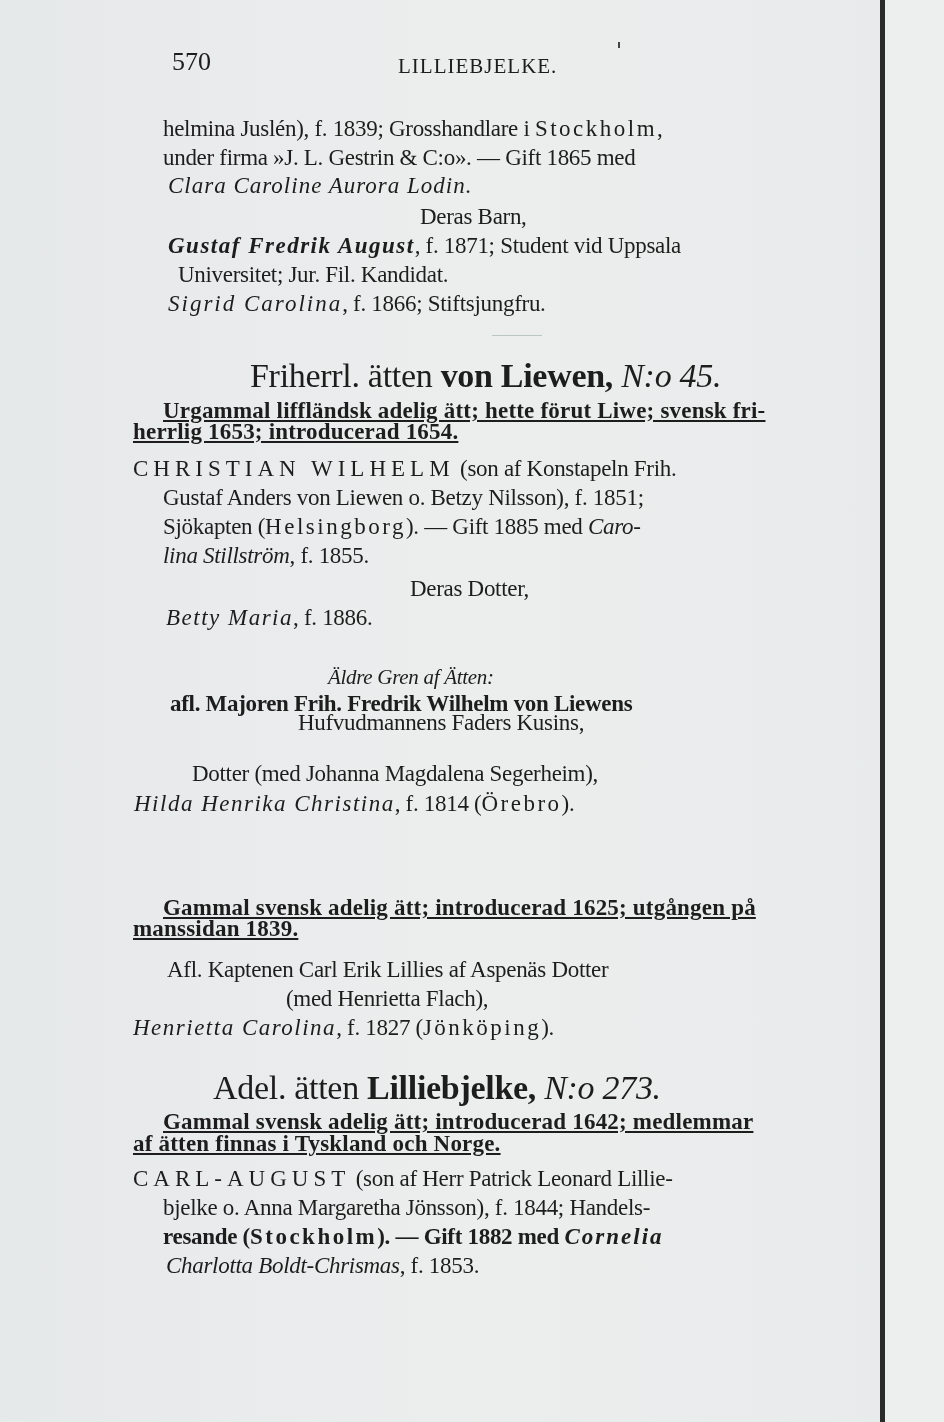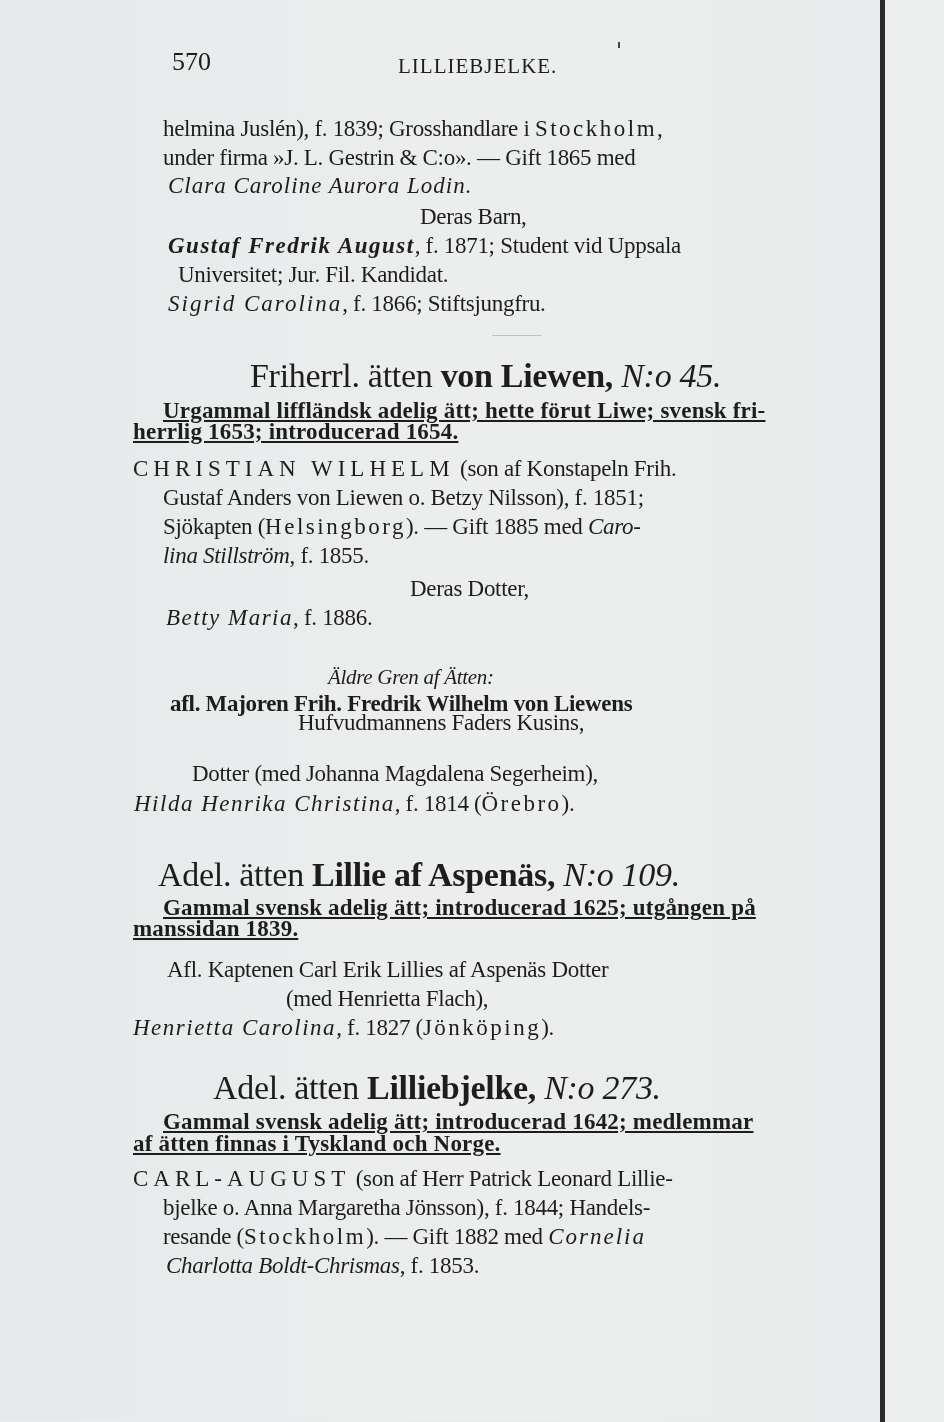--- a/index.html
+++ b/index.html
@@ -90,39 +90,36 @@
   </div>
 
   <div class="line it condensed" style="left:328px; top:660px; font-size:21px; line-height:34px;">Äldre Gren af Ätten:</div>
   <div class="line condensed" style="left:298px; top:700px;margin-top:9px;">Hufvudmannens Faders Kusins,</div>
   <div class="line condensed" style="left:170px; top:690px;font-weight:bold;">afl. Majoren Frih. Fredrik Wilhelm von Liewens</div>
   <div class="line condensed" style="left:192px; top:760px;">Dotter (med Johanna Magdalena Segerheim),</div>
   <div class="line condensed" style="left:134px; top:790px;">
     <span class="it" style="letter-spacing:1.5px;">Hilda Henrika Christina</span><span>, f. 1814 (</span><span class="spaced">Örebro</span><span>).</span>
   </div>
 
-  <div class="line heading condensed" style="left:158px; top:855px;">
-    <span>Adel. ätten </span><span class="bold">Lillie af Aspenäs,</span><span class="it"> N:o 109.</span>
-  </div>
   <div class="line small" style="left:163px; top:897px;">Gammal svensk adelig ätt; introducerad 1625; utgången på</div>
   <div class="line small" style="left:133px; top:918px;">manssidan 1839.</div>
   <div class="line condensed" style="left:286px; top:985px;">(med Henrietta Flach),</div>
   <div class="line condensed" style="left:167px; top:956px;">Afl. Kaptenen Carl Erik Lillies af Aspenäs Dotter</div>
   <div class="line condensed" style="left:133px; top:1014px;">
     <span class="it" style="letter-spacing:1.5px;">Henrietta Carolina</span><span>, f. 1827 (</span><span class="spaced">Jönköping</span><span>).</span>
   </div>
 
   <div class="line heading condensed" style="left:213px; top:1068px;">
     <span>Adel. ätten </span><span class="bold">Lilliebjelke,</span><span class="it"> N:o 273.</span>
   </div>
   <div class="line small" style="left:163px; top:1111px;">Gammal svensk adelig ätt; introducerad 1642; medlemmar</div>
   <div class="line small" style="left:133px; top:1133px;">af ätten finnas i Tyskland och Norge.</div>
   <div class="line condensed" style="left:133px; top:1165px;">
     <span style="letter-spacing:5px;">CARL-AUGUST</span><span> (son af Herr Patrick Leonard Lillie-</span>
   </div>
   <div class="line condensed" style="left:163px; top:1194px;">bjelke o. Anna Margaretha Jönsson), f. 1844; Handels-</div>
-  <div class="line condensed" style="left:163px; top:1223px;">
+  <div class="line condensed" style="left:163px; top:1223px;font-weight:bold;">
     <span>resande (</span><span class="spaced">Stockholm</span><span>). — Gift 1882 med </span><span class="it" style="letter-spacing:2px;">Cornelia</span>
   </div>
   <div class="line condensed" style="left:166px; top:1252px;">
     <span class="it">Charlotta Boldt-Chrismas</span><span>, f. 1853.</span>
   </div>
 </div>
 
 </body></html>

